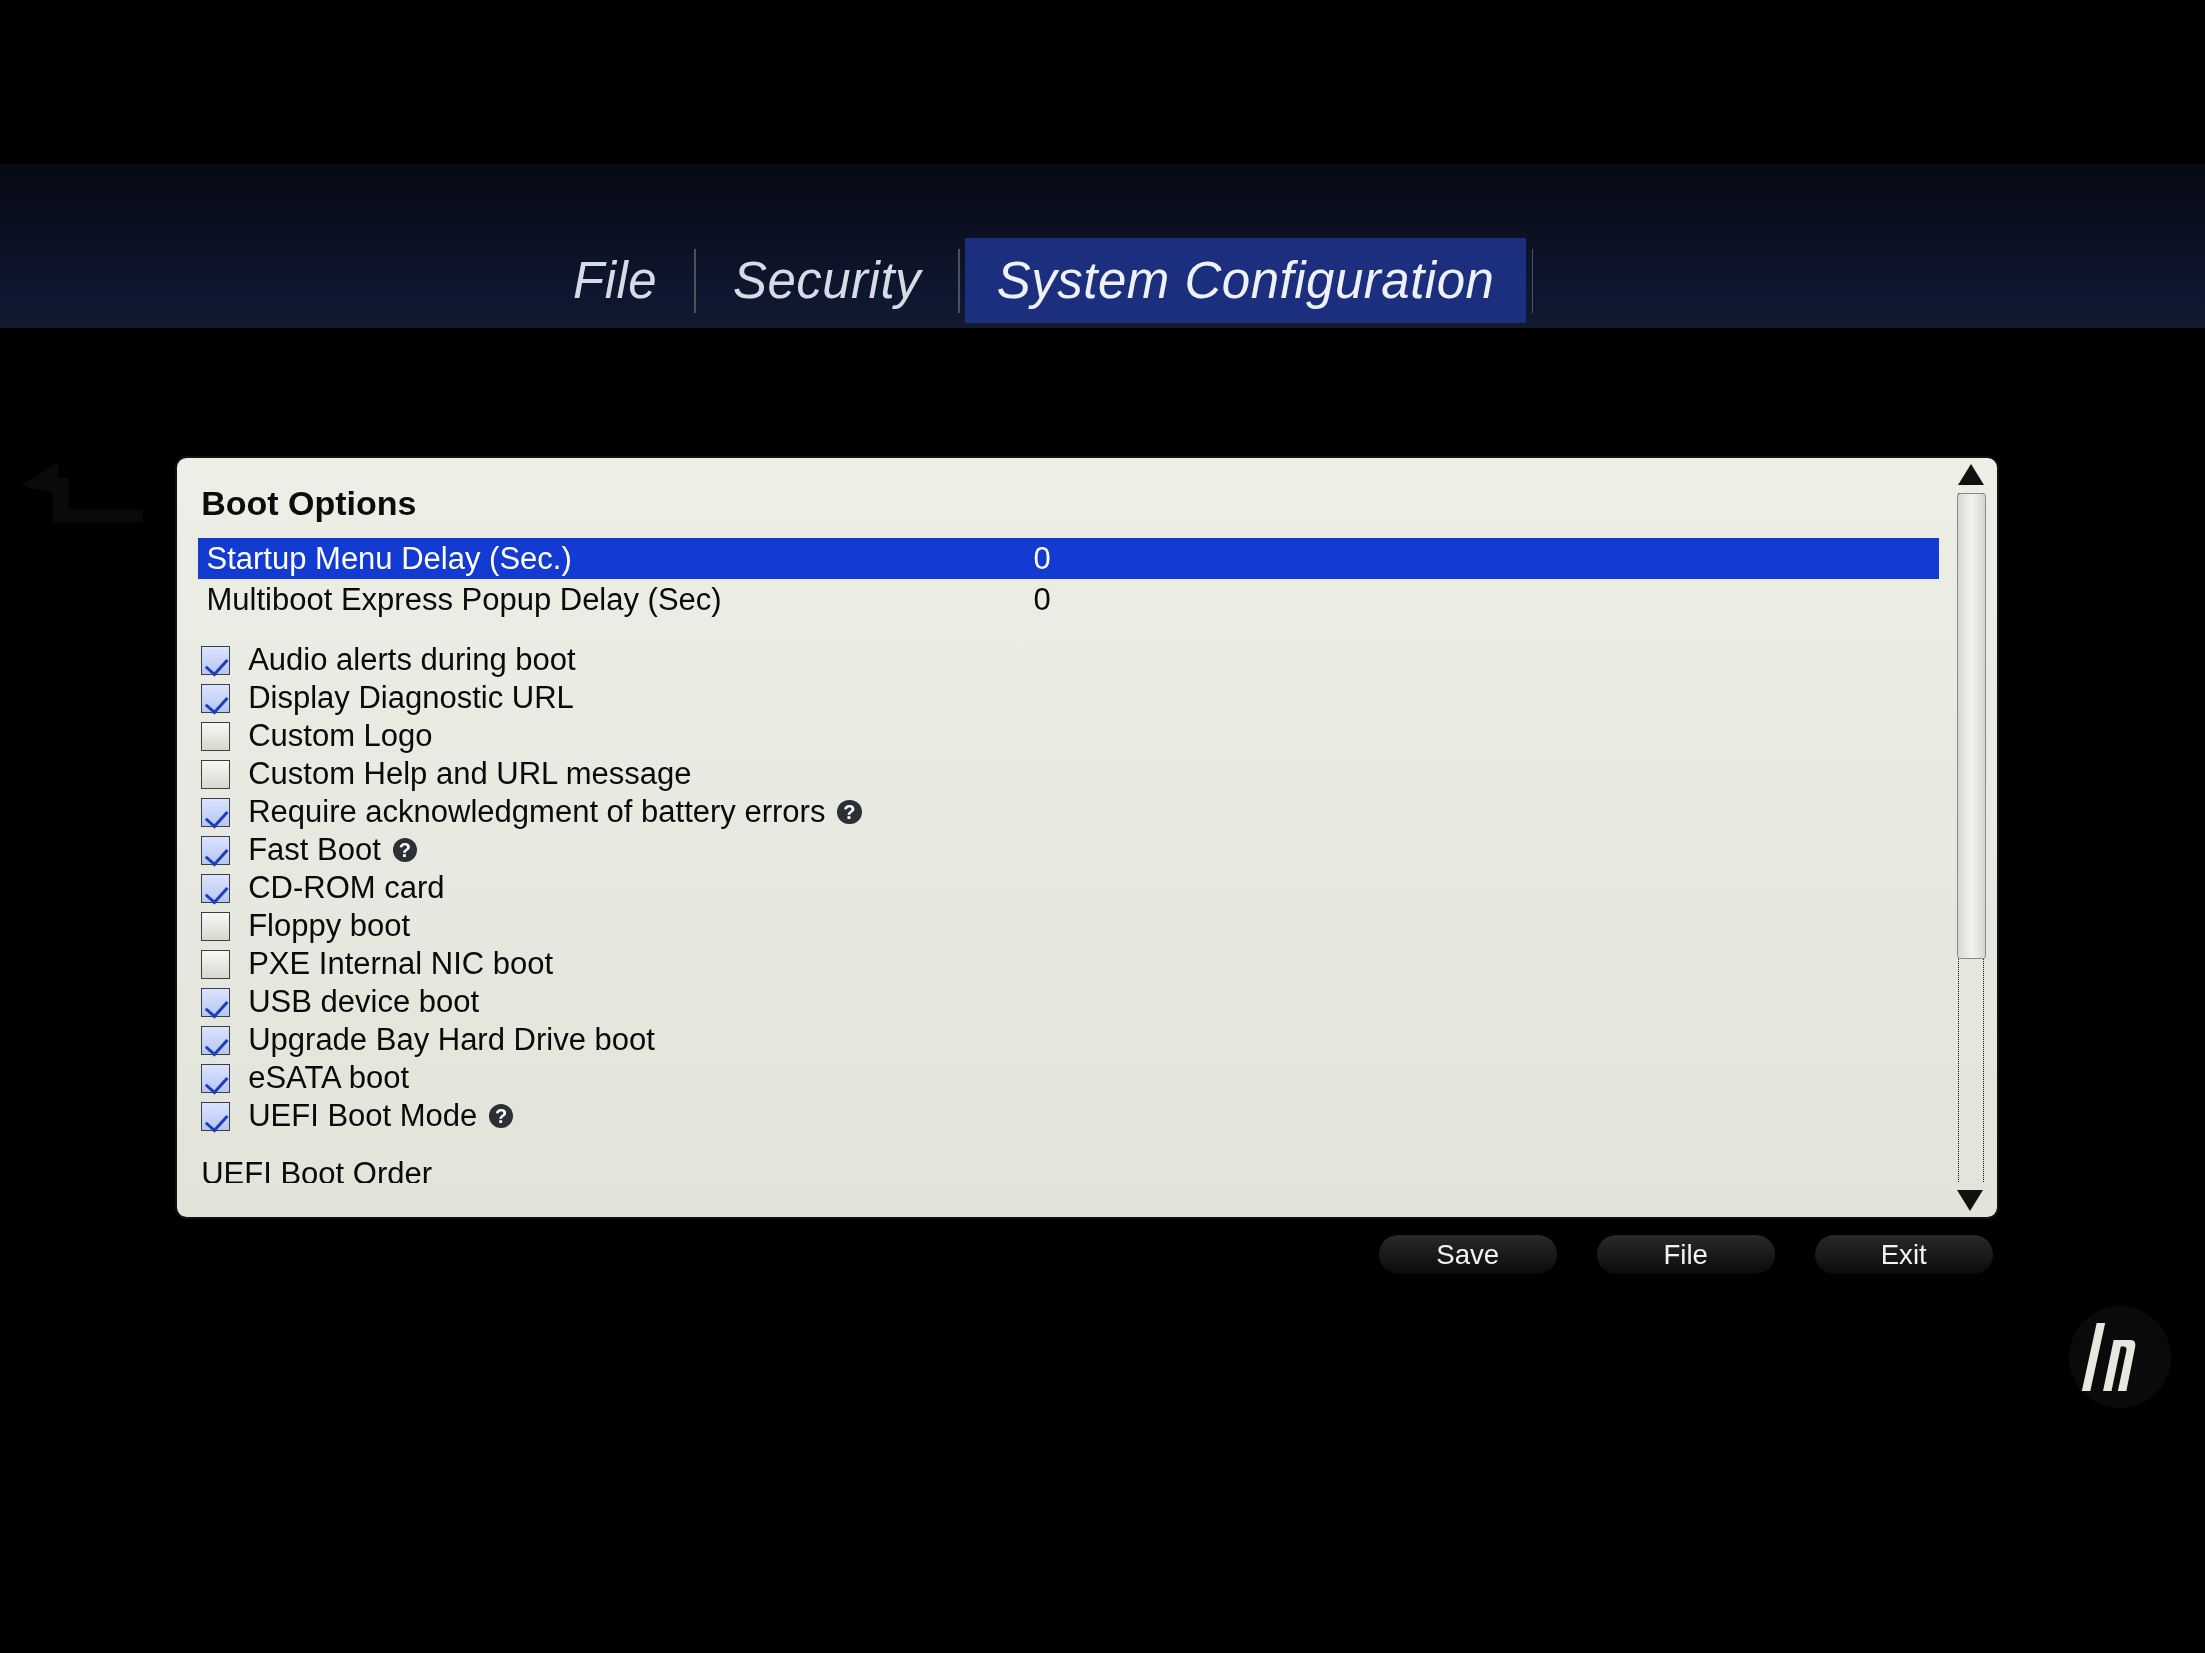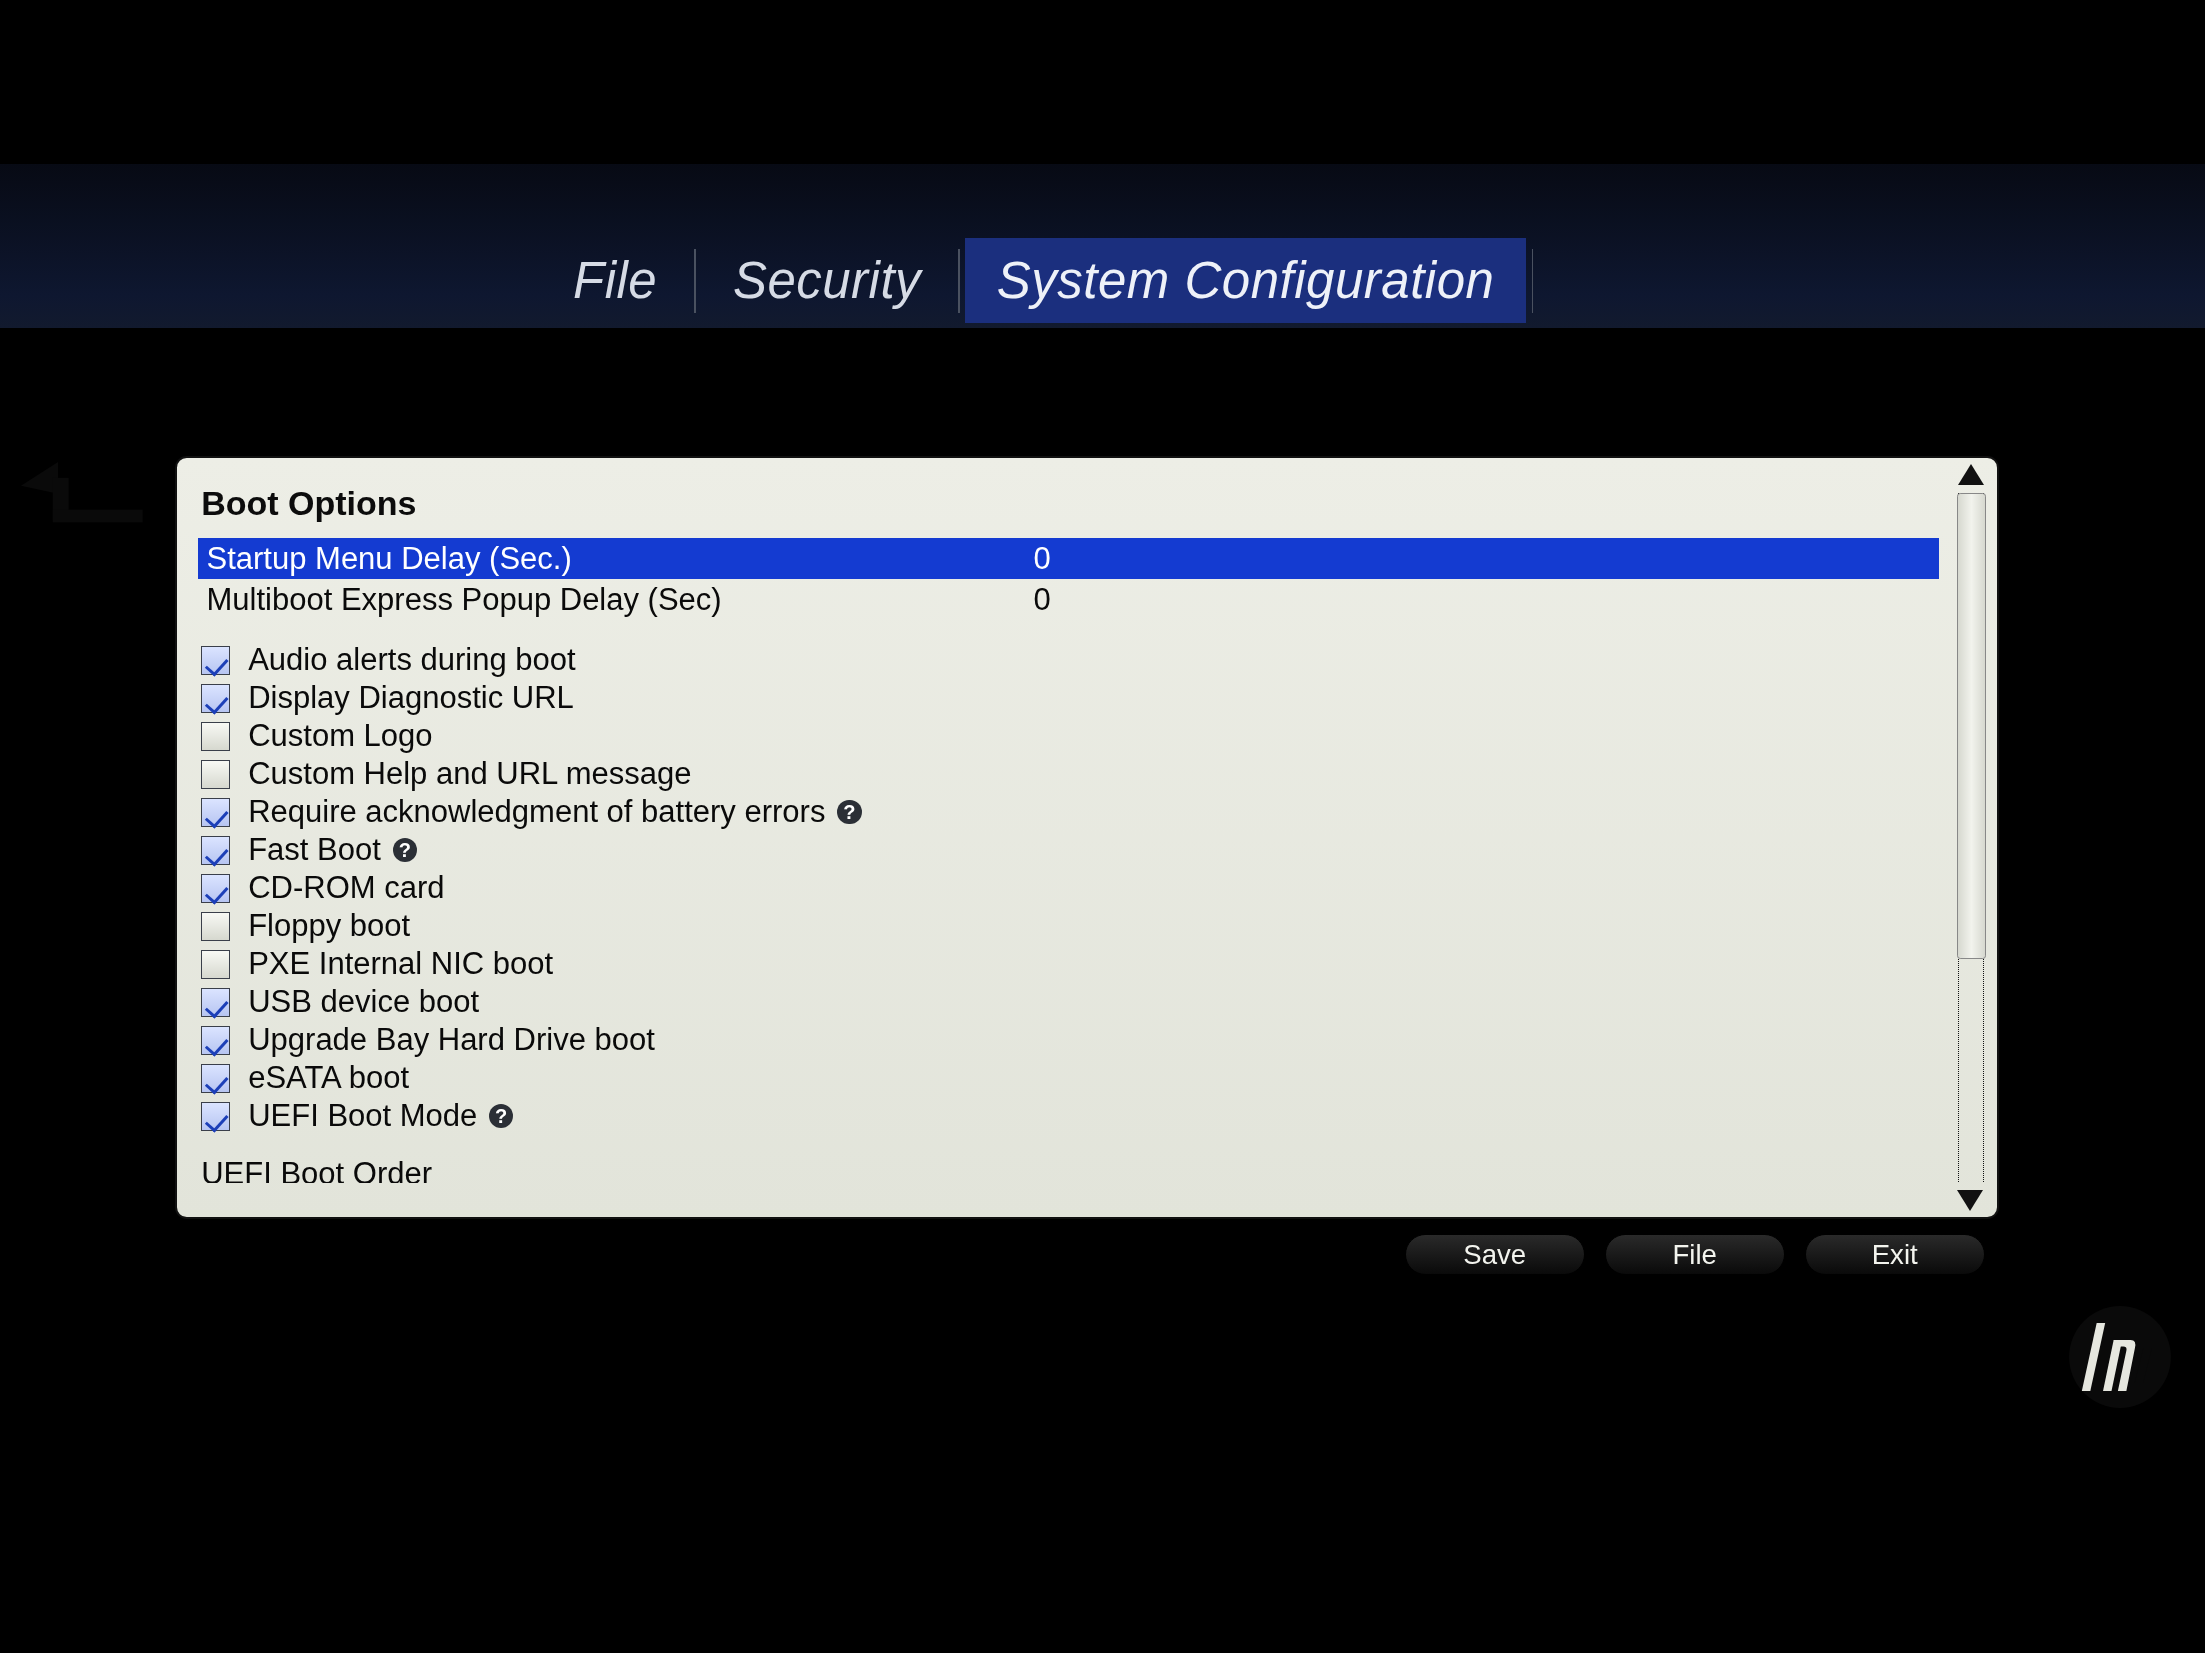--- a/index.html
+++ b/index.html
@@ -178,26 +178,26 @@
     position: absolute;
     left: 4.2px; width: 29px;
     top: 29px; height: 466px;
     background: linear-gradient(to right, #d6d8cf 0%, #f2f3ed 50%, #d6d8cf 100%);
     border: 1.1px solid #888;
     border-radius: 3.2px;
     cursor: pointer;
   }
   .button-row {
     position: absolute;
-    left: 166px;
+    left: 175px;
     top: 905px;
     width: 1824px;
     display: flex;
     justify-content: flex-end;
-    gap: 20px;
+    gap: 38px;
     padding-right: 5.3px;
   }
   .btn {
     width: 180px; height: 41px;
     border-radius: 21px;
     background: linear-gradient(to bottom, #2a2a2a 0%, #0a0a0a 100%);
     color: #f3f4ee;
     font-size: 27.6px;
     display: flex; align-items: center; justify-content: center;
     cursor: pointer;

